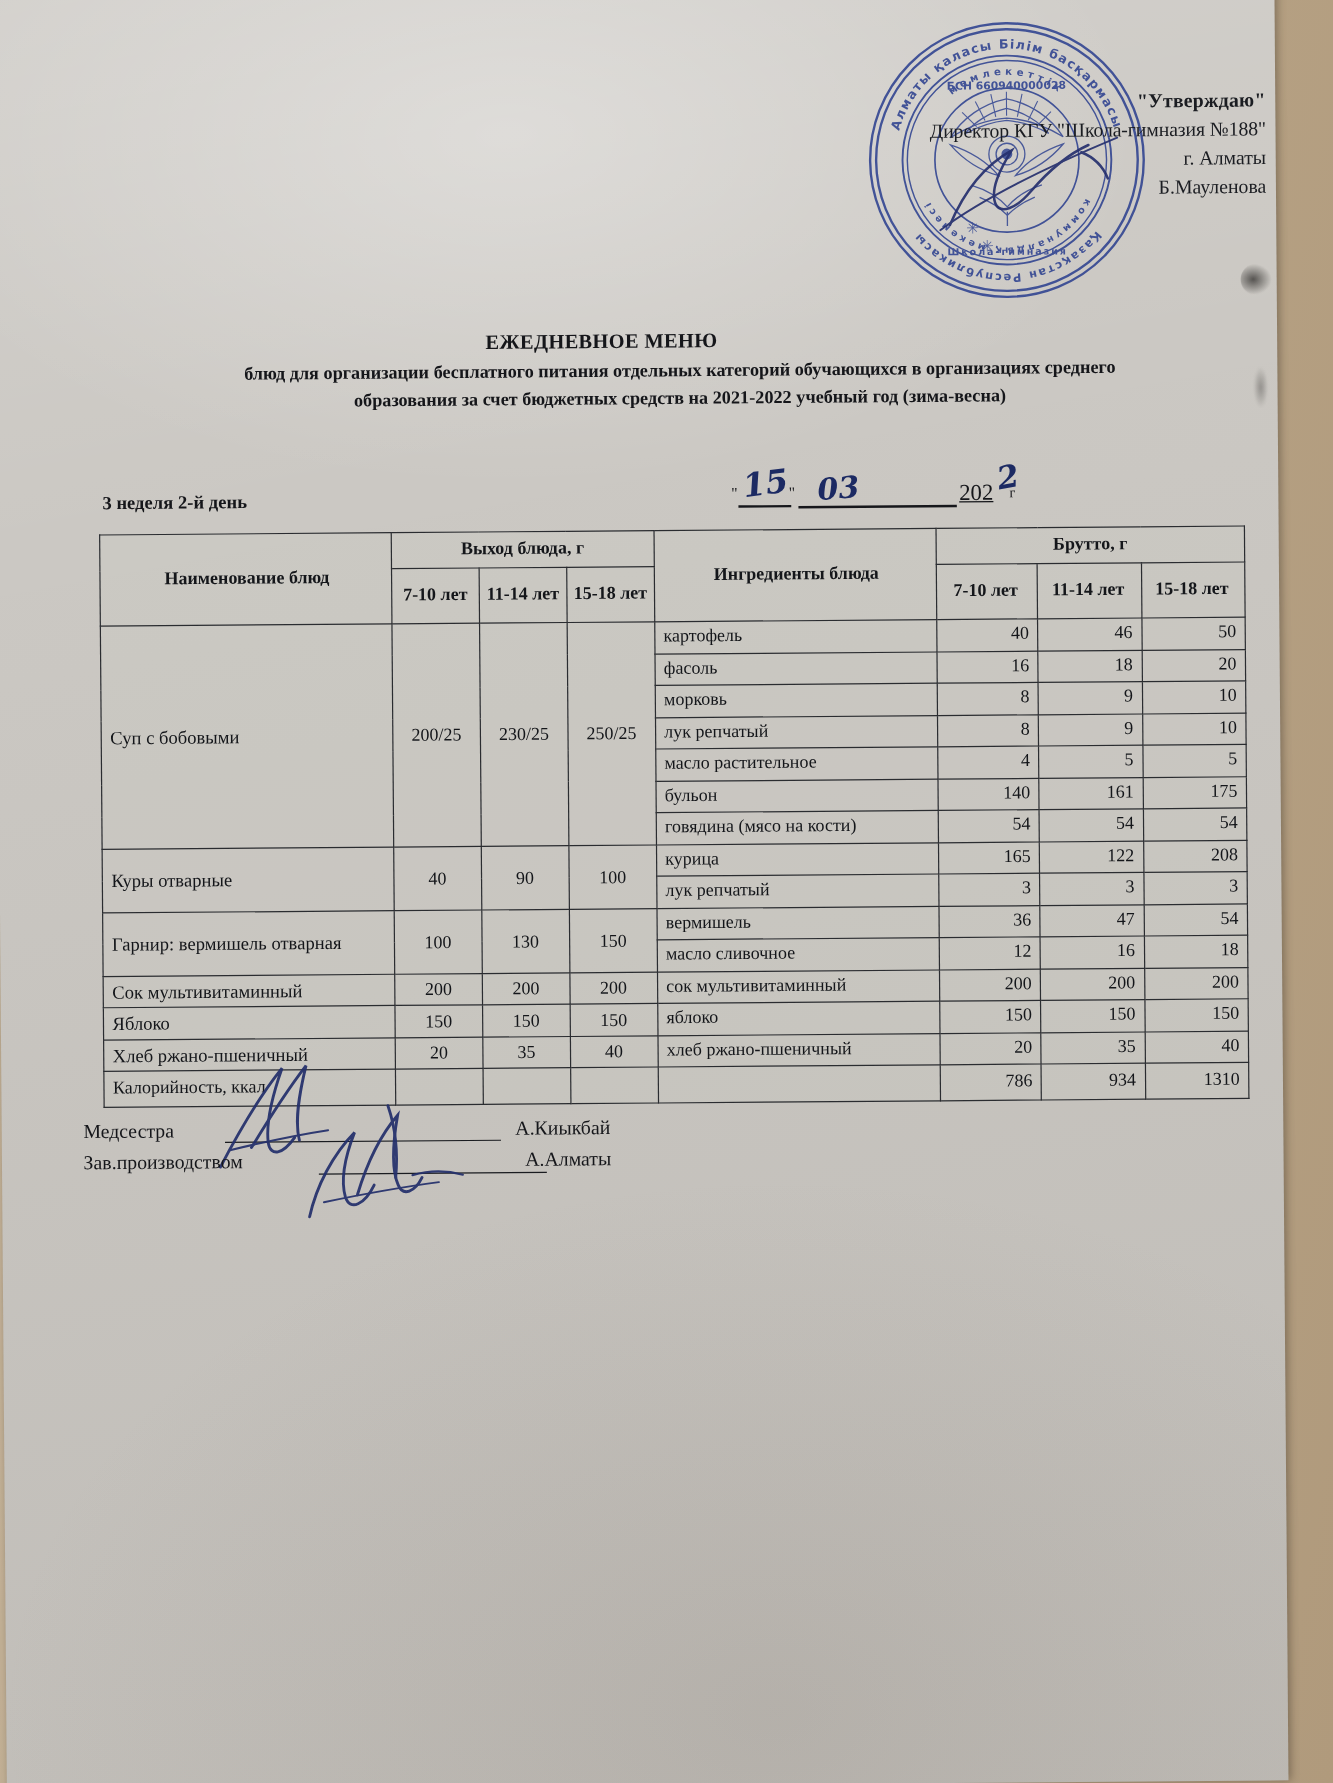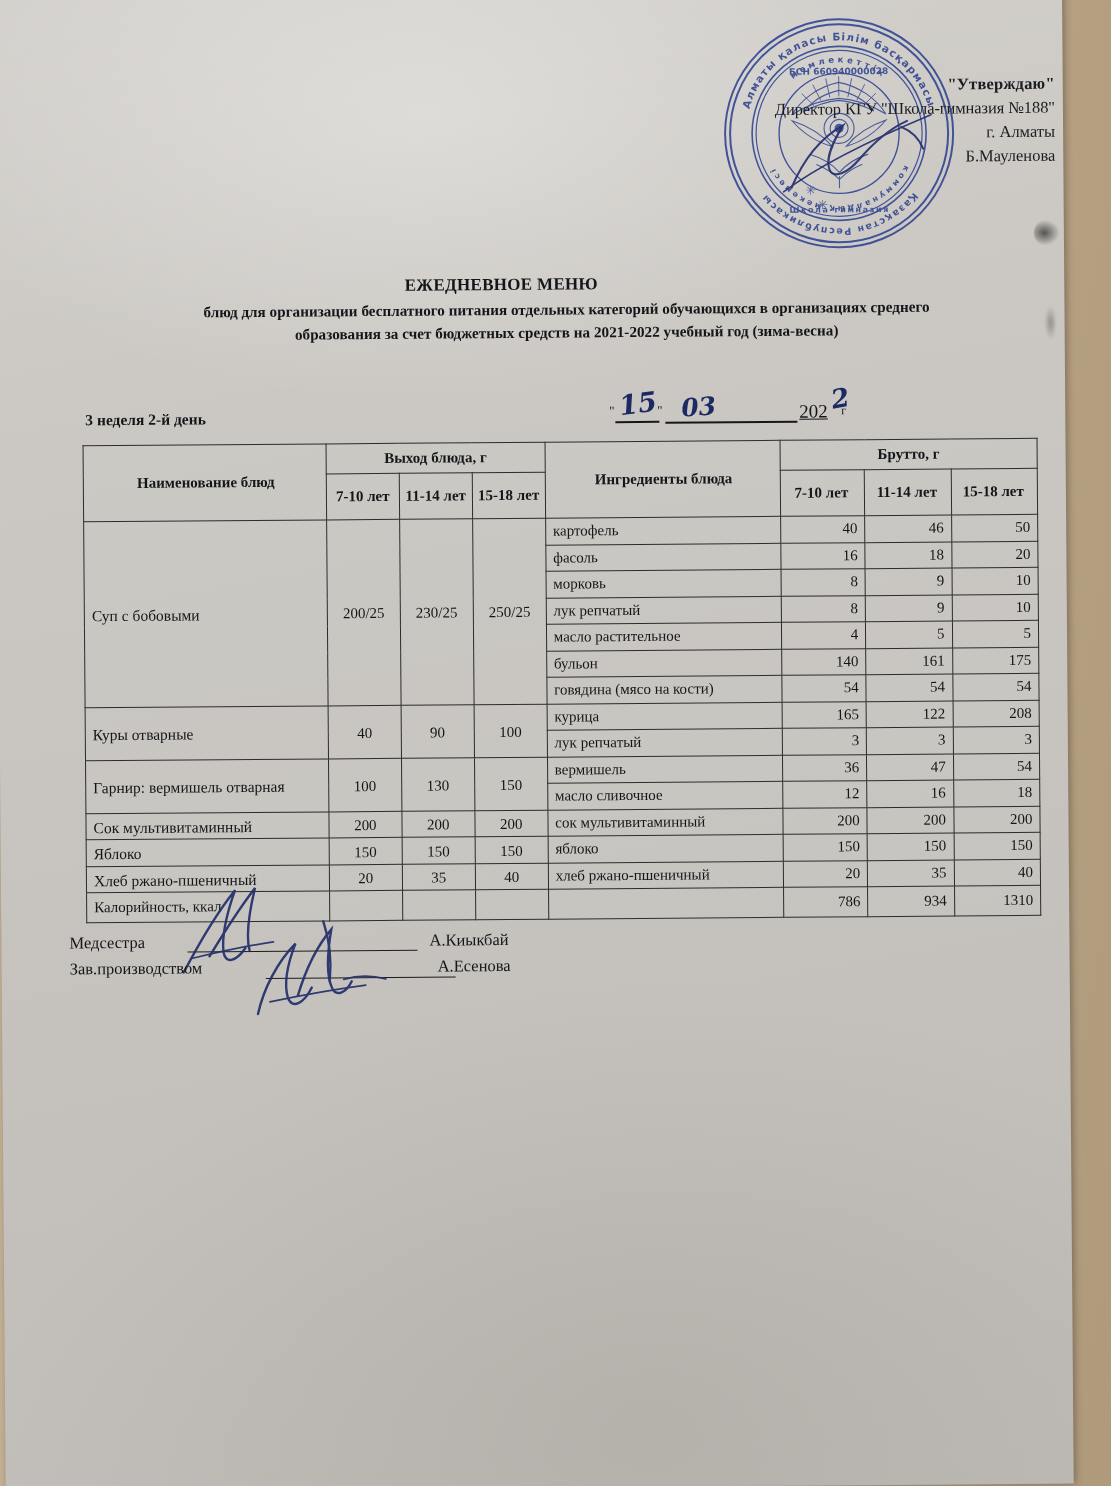--- a/index.html
+++ b/index.html
@@ -390,21 +390,21 @@
         <g fill="none" stroke="#24306c" stroke-width="2.4" stroke-linecap="round">
           <path d="M14 86 C 30 56, 48 26, 66 4 C 58 26, 52 48, 54 66 C 56 78, 66 76, 76 62"></path>
           <path d="M40 70 C 56 44, 72 20, 86 2 C 80 26, 76 48, 80 64"></path>
           <path d="M22 72 C 48 66, 76 60, 104 56" stroke-width="1.7"></path>
         </g>
       </svg>
     </div>
     <div class="sig-row" id="sr2">
       <span class="lbl">Зав.производством</span>
       <span class="rule"></span>
-      <span class="nm">А.Есенова</span>
+      <span class="nm">А.Алматы</span>
       <svg class="sig-ink" id="sig2" viewBox="0 0 200 100">
         <g fill="none" stroke="#24306c" stroke-width="2.4" stroke-linecap="round">
           <path d="M18 96 C 24 70, 38 44, 56 26 C 48 46, 44 66, 48 80 C 52 92, 64 86, 72 70"></path>
           <path d="M58 78 C 66 52, 78 28, 92 12 C 88 34, 86 56, 92 70 C 96 80, 106 76, 112 64"></path>
           <path d="M84 4 C 90 22, 92 44, 90 64"></path>
           <path d="M104 62 C 118 58, 132 58, 146 62" stroke-width="1.8"></path>
           <path d="M30 84 C 60 78, 94 72, 126 68" stroke-width="1.6"></path>
         </g>
       </svg>
     </div>

